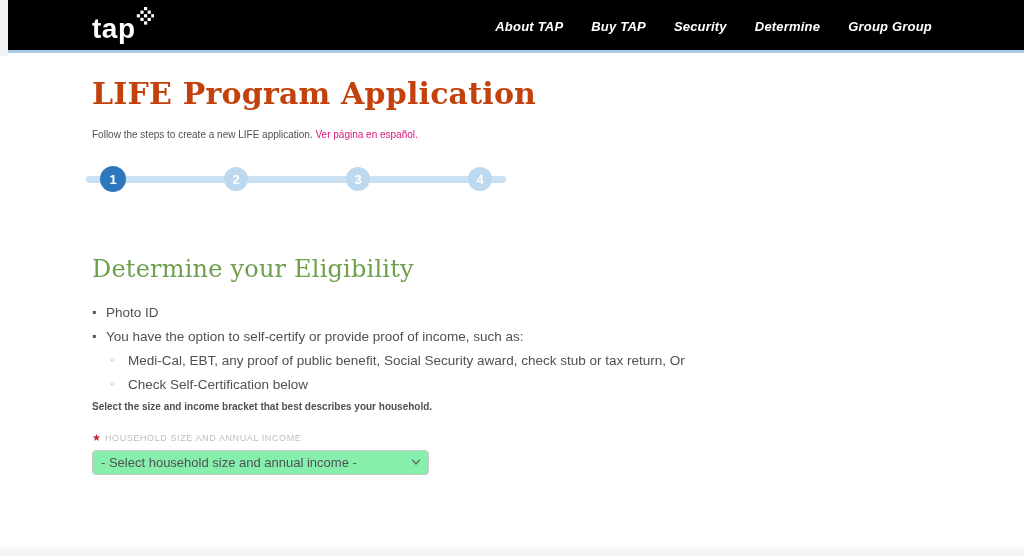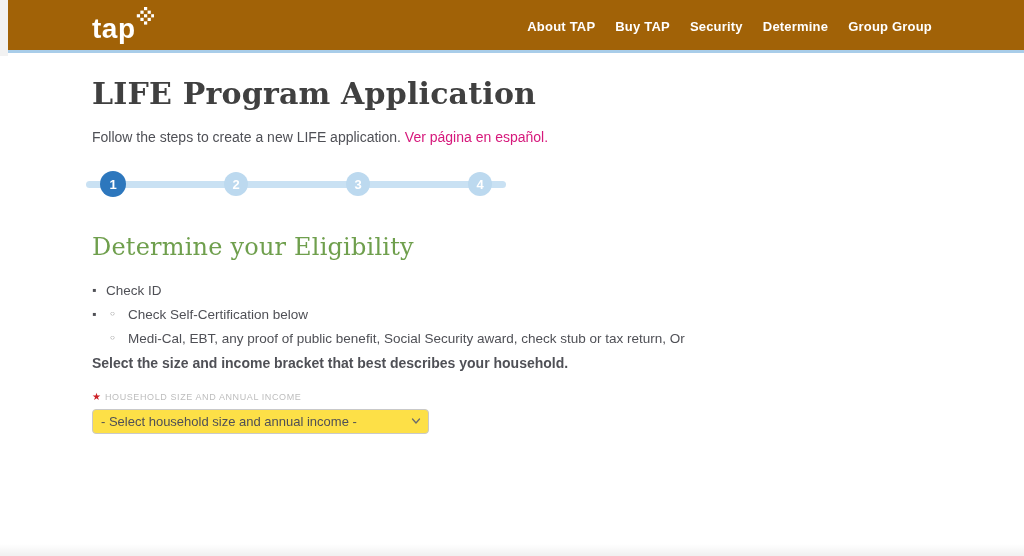--- a/index.html
+++ b/index.html
@@ -12,50 +12,50 @@
   }
 
   
   .left-strip {
     position: absolute; left: 0; top: 0; width: 8px; height: 56px;
     background: #f2f2f2;
   }
   .topbar {
     margin-left: 0;
     height: 53px;
-    background: #a16207;
+    background: #000000;
     border-bottom: 3px solid #a9cde9;
   }
   .topbar-inner {
     width: 840px; height: 53px; margin: 0 auto;
     display: flex; align-items: center; justify-content: space-between;
   }
   .logo {
     position: relative;
     color: #ffffff;
     font-size: 28px;
     font-weight: bold;
     letter-spacing: 0.5px;
     line-height: 1;
     padding-right: 16px;
     padding-top: 4px;
   }
   .logo .pixel-arrow { position: absolute; right: -2px; top: -4px; }
-  .nav { display: flex; gap: 20px; }
+  .nav { display: flex; gap: 28px; font-style: italic; }
   .nav a {
     color: #ffffff; text-decoration: none; font-size: 13px; font-weight: bold;
     letter-spacing: 0.2px;
   }
 
   
   .main { width: 840px; margin: 0 auto; padding-top: 23px; }
 
   h1.page-title {
     font-family: "DejaVu Serif", "Liberation Serif", serif;
-    color: #404040;
+    color: #c2410c;
     font-size: 30px;
     font-weight: bold;
     letter-spacing: 0.2px;
   }
   .page-intro { margin-top: 18px; font-size: 15px; color: #55565a; }
   .page-intro a { color: #d6187b; text-decoration: none; }
 
   
   .stepper {
     margin-top: 26px; margin-left: 8px;
@@ -77,22 +77,22 @@
   .step.active { width: 26px; height: 26px; background: #2d77bd; }
 
   
   h2.section-heading {
     font-family: "DejaVu Serif", "Liberation Serif", serif;
     color: #6f9f4d;
     font-size: 24px;
     font-weight: normal;
     letter-spacing: 0.2px;
   }
-  .heading-eligibility { margin-top: 36px; }
-  .body-text { font-size: 14px; color: #4f5056; }
+  .heading-eligibility { margin-top: 63px; }
+  .body-text { font-size: 10px; color: #4f5056; }
   .intro-line { margin-top: 28px; }
 
   ul.checklist { list-style: none; margin-top: 22px; }
   ul.checklist > li { position: relative; padding-left: 14px; margin-bottom: 9px; font-size: 13.5px; }
   ul.checklist > li::before {
     content: "▪"; position: absolute; left: 0; top: 0; color: #4f5056; font-size: 12px;
   }
   ul.sub-list { list-style: none; margin-top: 9px; margin-left: 4px; }
   ul.sub-list > li { position: relative; padding-left: 18px; margin-bottom: 9px; font-size: 13.5px; }
   ul.sub-list > li::before {
@@ -108,21 +108,21 @@
     display: flex; align-items: center; gap: 4px;
   }
   .required-star { color: #cc2127; font-size: 10px; letter-spacing: 0; }
 
   .select-wrap { position: relative; width: 337px; margin-top: 7px; }
   .select-wrap select {
     width: 100%; height: 25px;
     font-family: "Liberation Sans", sans-serif;
     font-size: 13px; color: #4f5056;
     border: 1px solid #c9c9c9; border-radius: 4px;
-    background: #fde047;
+    background: #86efac;
     padding: 0 24px 0 8px;
     -webkit-appearance: none; -moz-appearance: none; appearance: none;
   }
   .select-chevron {
     position: absolute; right: 8px; top: 7px; pointer-events: none;
     width: 10px; height: 10px;
   }
 
   .bottom-fade {
     position: absolute; left: 0; right: 0; bottom: 0; height: 12px;
@@ -177,25 +177,26 @@
     <div class="step active">1</div>
     <div class="step">2</div>
     <div class="step">3</div>
     <div class="step">4</div>
   </div>
 
   <h2 class="section-heading heading-eligibility">Determine your Eligibility</h2>
 
 
   <ul class="checklist">
-    <li>Check ID</li>
+    <li>Photo ID</li>
     <li>
+      <span>You have the option to self-certify or provide proof of income, such as:</span>
       <ul class="sub-list">
+        <li>Medi-Cal, EBT, any proof of public benefit, Social Security award, check stub or tax return, Or</li>
         <li>Check Self-Certification below</li>
-        <li>Medi-Cal, EBT, any proof of public benefit, Social Security award, check stub or tax return, Or</li>
       </ul>
     </li>
   </ul>
 
   <p class="body-text prompt-line">Select the size and income bracket that best describes your household.</p>
 
   <div class="field-label">
     <span class="required-star">★</span>
     <span>HOUSEHOLD SIZE AND ANNUAL INCOME</span>
   </div>

